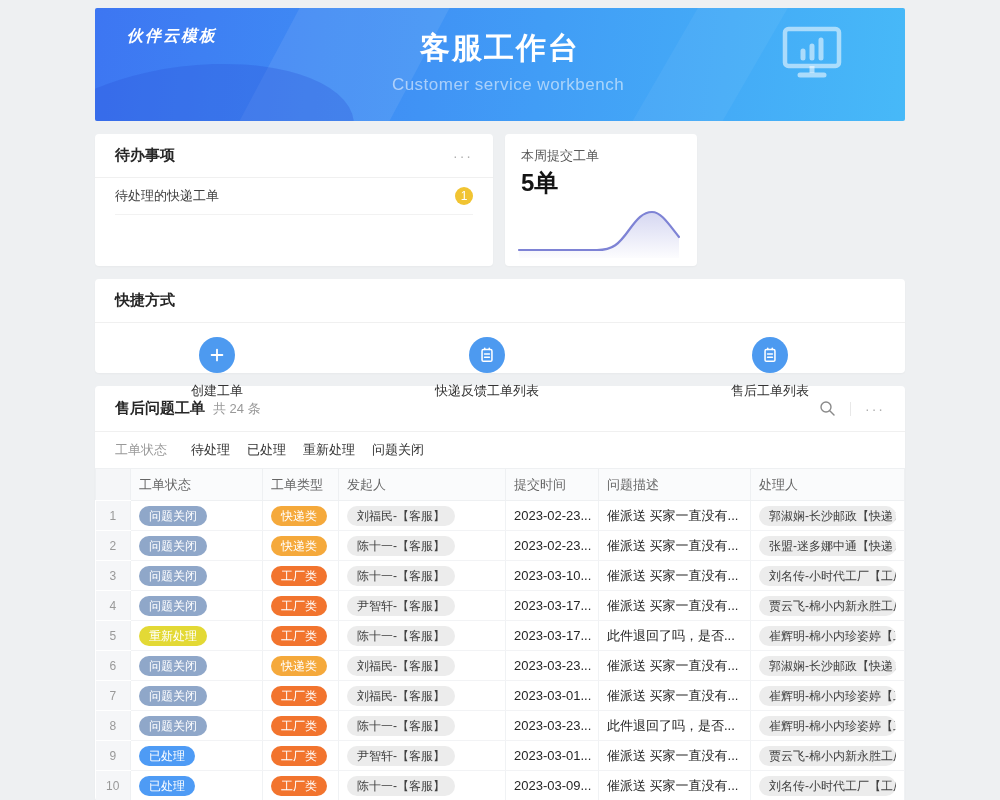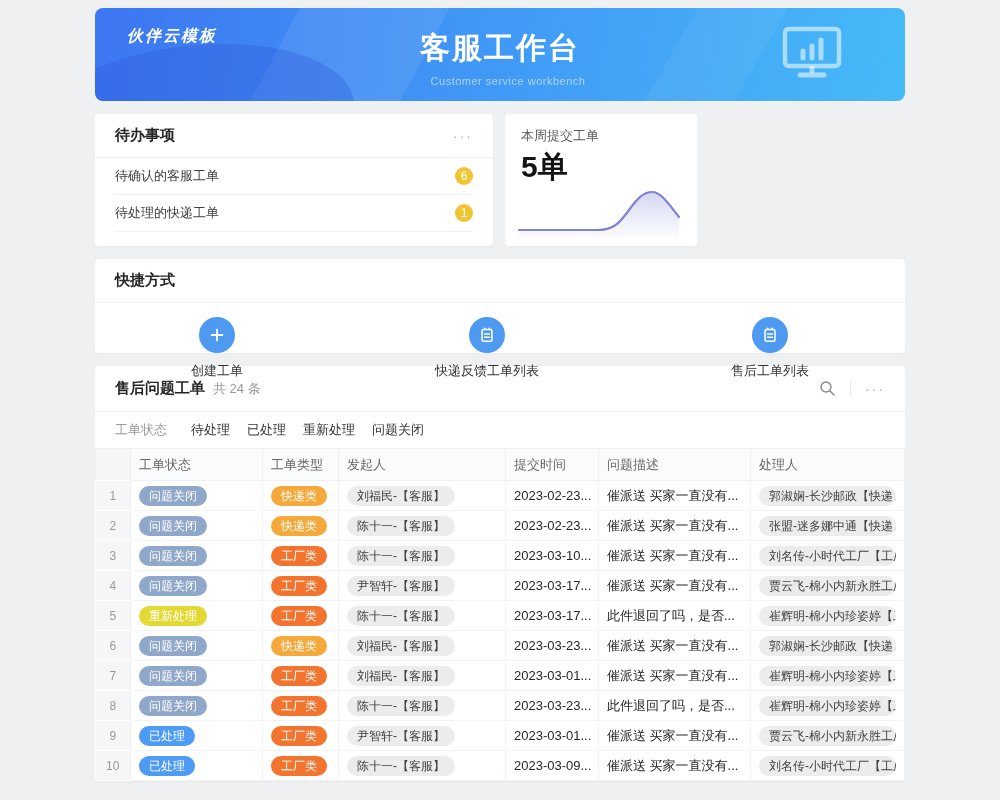--- a/index.html
+++ b/index.html
@@ -3,53 +3,53 @@
 <meta charset="utf-8">
 <style>
   * { margin:0; padding:0; box-sizing:border-box; }
   html,body { width:1000px; height:800px; overflow:hidden; background:#eef0f2;
               font-family:"Liberation Sans","DejaVu Sans",sans-serif; color:#262626; }
   .wrap { width:810px; margin:0 auto; padding-top:8px; }
   .mb { margin-bottom:13px; }
   .card { background:#fff; border-radius:4px; box-shadow:0 1px 2px rgba(0,0,0,0.03); }
 
   
-  .banner { position:relative; height:93px; border-radius:8px; overflow:hidden;
+  .banner { position:relative; height:113px; border-radius:2px; overflow:hidden;
             background:linear-gradient(97deg,#3d76f2 0%,#419df6 55%,#47b9f8 100%); }
   .deco1 { position:absolute; left:22%; top:-20px; width:150px; height:140px;
            background:rgba(255,255,255,0.08); transform:skewX(-28deg); }
   .deco2 { position:absolute; left:-70px; bottom:-95px; width:330px; height:150px;
            background:rgba(43,82,214,0.30); border-radius:50%; transform:rotate(-7deg); }
   .deco3 { position:absolute; right:18%; top:-30px; width:90px; height:160px;
            background:rgba(255,255,255,0.05); transform:skewX(-30deg); }
   .banner-logo { position:absolute; left:32px; top:18px; color:#fff; font-size:16px;
                  font-style:italic; font-weight:bold; letter-spacing:2px;
                  font-family:"Liberation Serif","DejaVu Serif",serif; }
   .banner-center { position:absolute; left:0; right:0; top:20px; text-align:center; color:#fff; }
   .banner-title { font-size:30px; font-weight:bold; letter-spacing:2px; }
-  .banner-sub { margin-top:6px; font-size:11px; color:rgba(255,255,255,0.55); letter-spacing:0.5px;margin-left:16px; }
+  .banner-sub { margin-top:6px; font-size:17px; color:rgba(255,255,255,0.55); letter-spacing:0.5px;margin-left:16px; }
   .banner-icon { position:absolute; right:60px; top:14px; }
 
   
   .toprow { display:flex; }
   .todo-card { width:398px; height:132px; margin-right:12px; }
   .card-head { display:flex; align-items:center; justify-content:space-between;
                height:44px; padding:0 20px; border-bottom:1px solid #f0f0f0; }
   .card-title { font-size:15px; font-weight:bold; color:#262626; }
   .dots { color:#b0b0b0; font-size:14px; letter-spacing:2px; cursor:pointer; }
   .todo-item { display:flex; align-items:center; justify-content:space-between;
                height:37px; margin:0 20px; border-bottom:1px solid #f2f2f2;
                font-size:13px; color:#404040; cursor:pointer; }
   .badge { min-width:18px; height:18px; border-radius:9px; background:#f1c432; color:#fff;
            font-size:12px; line-height:18px; text-align:center; padding:0 4px; }
 
   .stat-card { width:192px; height:132px; margin-right:13px; position:relative; padding:13px 16px; }
   .stat-card:last-child { margin-right:0; }
   .stat-title { font-size:13px; color:#595959; }
-  .stat-value { font-size:30px; font-weight:bold; color:#141414; margin-top:2px; }
+  .stat-value { font-size:24px; font-weight:bold; color:#141414; margin-top:2px; }
   .spark { position:absolute; left:10px; right:10px; bottom:8px; height:58px; }
 
   
   .shortcut-card { height:94px; }
   .shortcut-row { display:flex; justify-content:space-around; align-items:flex-start; padding-top:14px; }
   .shortcut { display:flex; flex-direction:column; align-items:center; cursor:pointer;text-align:center; }
   .shortcut-icon { width:36px; height:36px; border-radius:50%; background:#4d9af0;
                    display:flex; align-items:center; justify-content:center; }
   .shortcut-label { margin-top:9px; font-size:13px; color:#333; }
 
@@ -99,24 +99,20 @@
     </div>
   </div>
 
   <div class="toprow mb">
     <div class="card todo-card">
       <div class="card-head">
         <span class="card-title">待办事项</span>
         <span class="dots">···</span>
       </div>
       <div id="todo-list">
-          <div class="todo-item">
-            <span>待确认的客服工单</span>
-            <span class="badge">6</span>
-          </div>
           <div class="todo-item">
             <span>待处理的快递工单</span>
             <span class="badge">1</span>
           </div>
         </div>
     </div>
 
     <div class="card stat-card">
       <div class="stat-title">本周提交工单</div>
       <div class="stat-value">5单</div>

